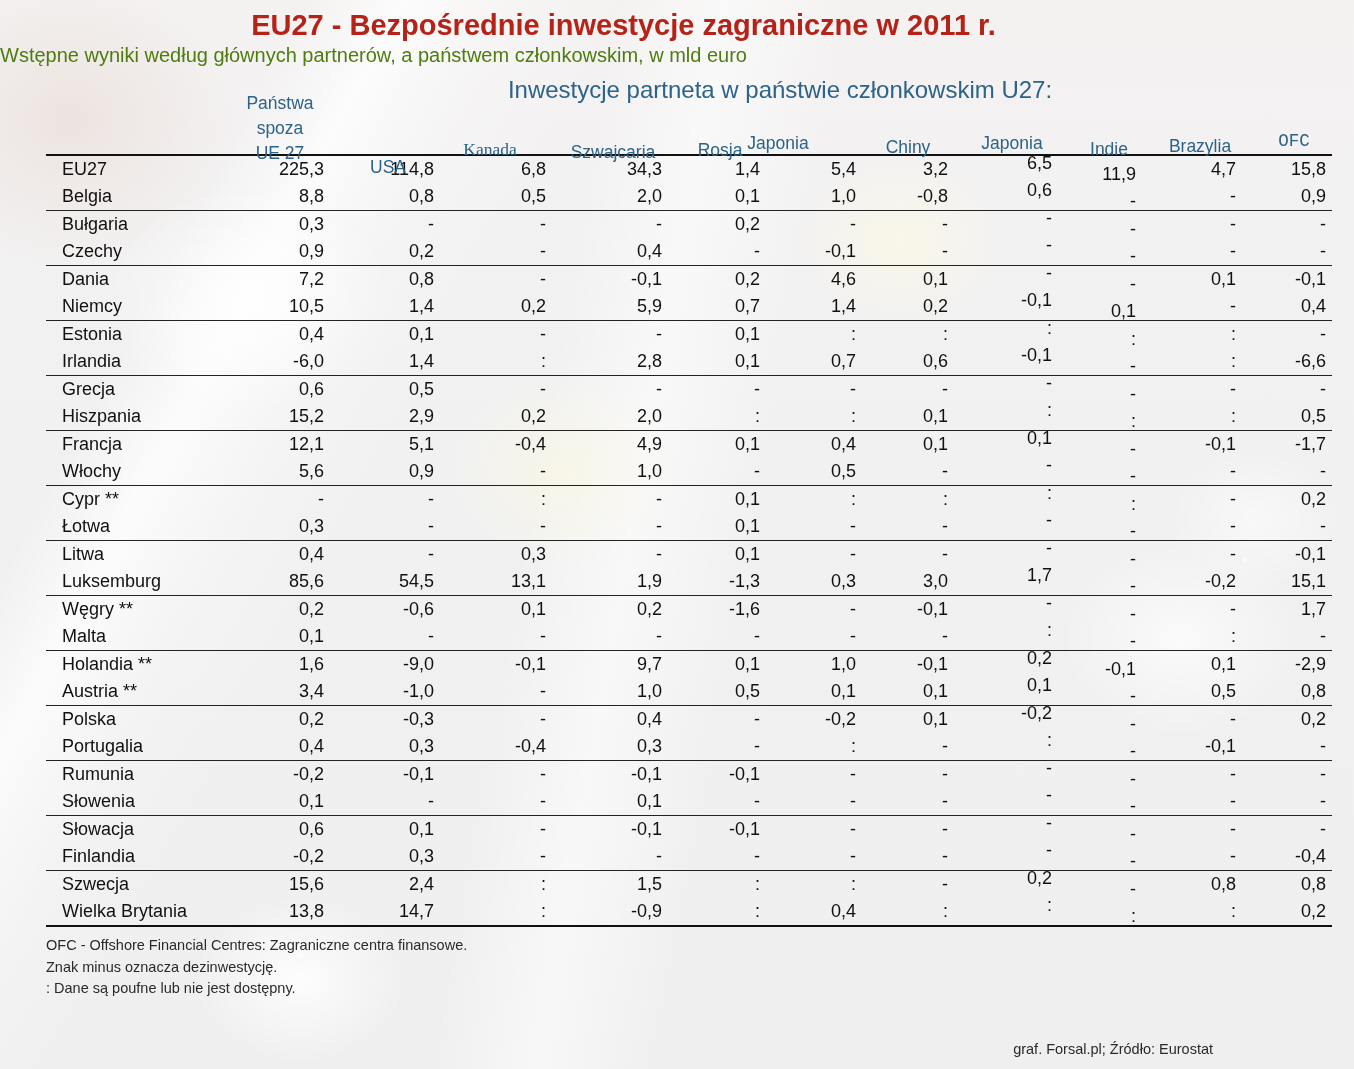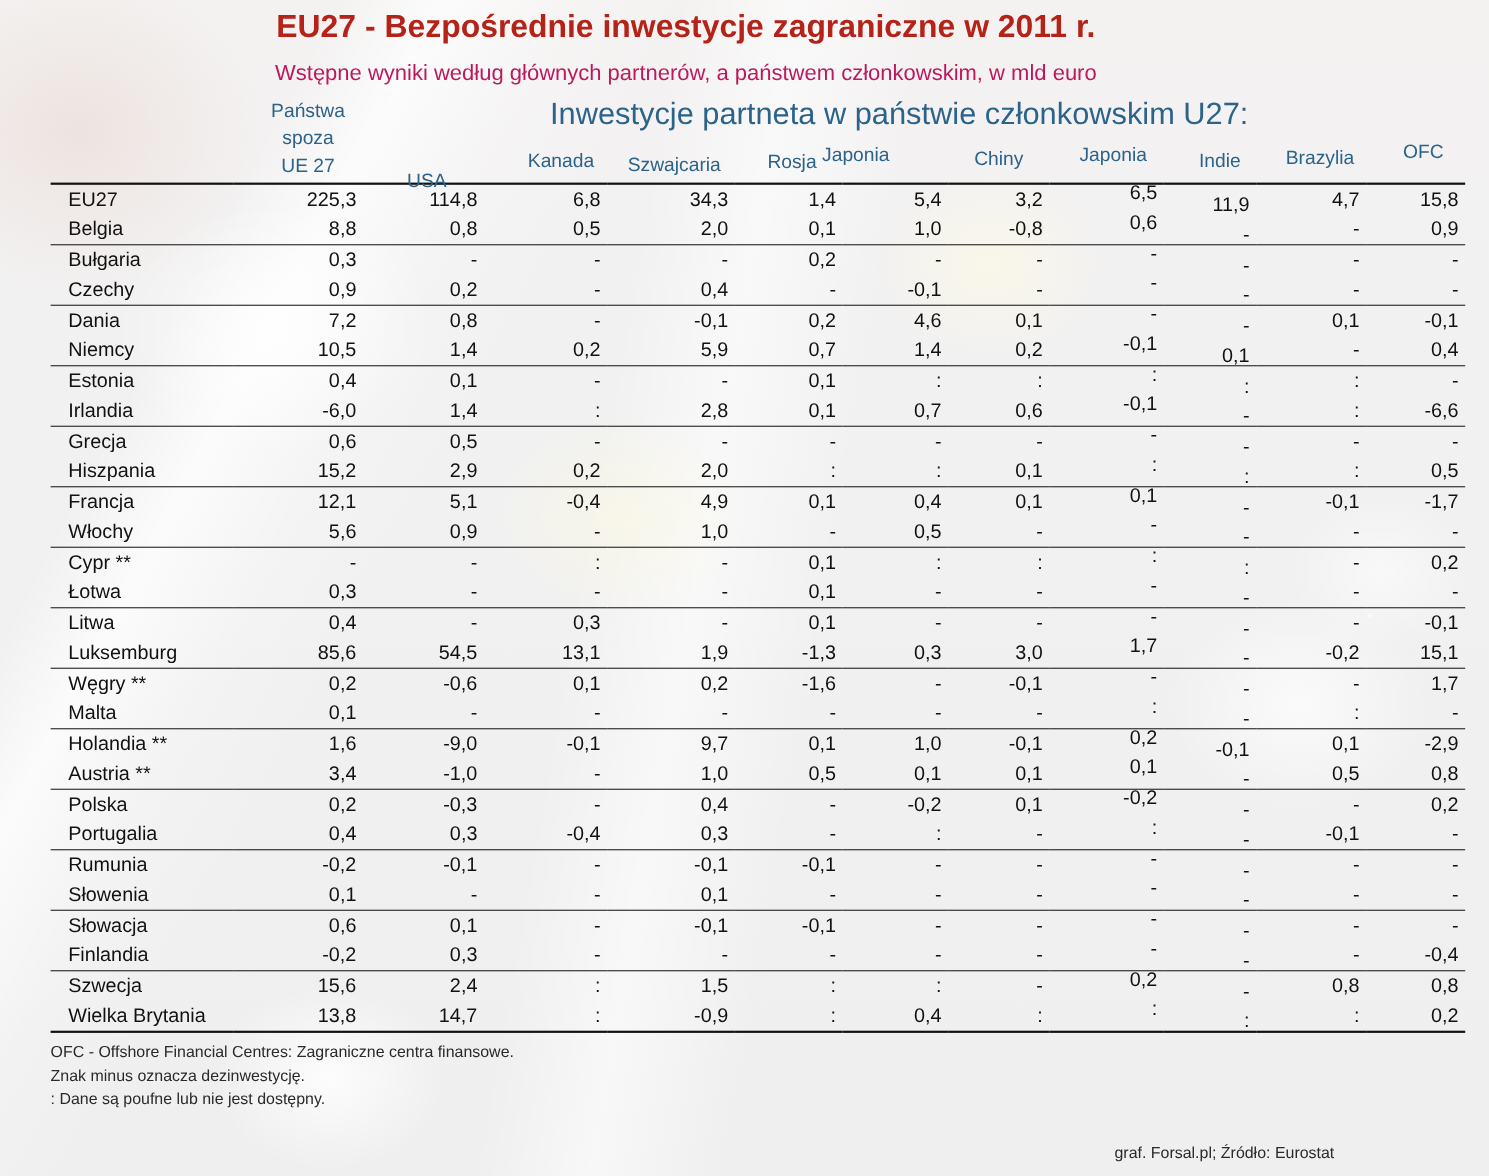--- a/index.html
+++ b/index.html
@@ -52,50 +52,50 @@
   .title {
     text-align: center;
     font-size: 29px;
     font-weight: bold;
     color: #b52218;
     padding-top: 8px;
     letter-spacing: 0px;
     line-height: 34px;
   }
   .subtitle {
-    text-align: center;
     font-size: 20px;
-    color: #be185d;
+    color: #4d7c0f;
     line-height: 26px;
-    margin-top: 12px;
+    margin-top: 0;
   }
 
   
   .head-wrap {
     position: relative;
     height: 80px;
     margin-top: 6px;
   }
   .head-cell {
     position: absolute;
     color: #2c6389;
     font-size: 17.5px;
     text-align: center;
     white-space: nowrap;
     line-height: 21px;
+    margin-top: 15px;
   }
   .head-cell.multi { line-height: 25px; }
   .group-title {
     position: absolute;
     left: 500px;
     top: 2px;
     width: 560px;
     text-align: center;
     color: #2c6389;
-    font-size: 28px;
+    font-size: 24px;
     white-space: nowrap;
   }
 
   
   table.fdi {
     border-collapse: collapse;
     width: 1286px;
     margin-left: 46px;
     table-layout: fixed;
     font-size: 18px;
@@ -156,29 +156,29 @@
   <div class="head-wrap">
     <div class="group-title">Inwestycje partneta w państwie członkowskim U27:</div>
 
     <div class="head-cell multi" style="left:214px; top:2px; width:132px;">
       <div>Państwa</div>
       <div>spoza</div>
       <div>UE 27</div>
     </div>
 
     <div class="head-cell" style="left:330px; top:68px; width:116px;">USA</div>
-    <div class="head-cell" style="left:452px; top:50px; width:116px;">Kanada</div>
+    <div class="head-cell" style="left:432px; top:50px; width:116px;font-family:Liberation Serif, serif;">Kanada</div>
     <div class="head-cell" style="left:545px; top:53px; width:136px;">Szwajcaria</div>
     <div class="head-cell" style="left:672px; top:51px; width:96px;">Rosja</div>
     <div class="head-cell" style="left:726px; top:44px; width:104px;">Japonia</div>
     <div class="head-cell" style="left:862px; top:48px; width:92px;">Chiny</div>
     <div class="head-cell" style="left:948px; top:44px; width:128px;">Japonia</div>
     <div class="head-cell" style="left:1068px;top:50px; width:82px;">Indie</div>
     <div class="head-cell" style="left:1146px;top:47px; width:108px;">Brazylia</div>
-    <div class="head-cell" style="left:1254px;top:42px; width:80px;">OFC</div>
+    <div class="head-cell" style="left:1254px;top:42px; width:80px;font-family:Liberation Mono, monospace;">OFC</div>
   </div>
 
   <table class="fdi">
     <colgroup>
       <col style="width:166px">
       <col style="width:118px">
       <col style="width:110px">
       <col style="width:112px">
       <col style="width:116px">
       <col style="width:98px">

